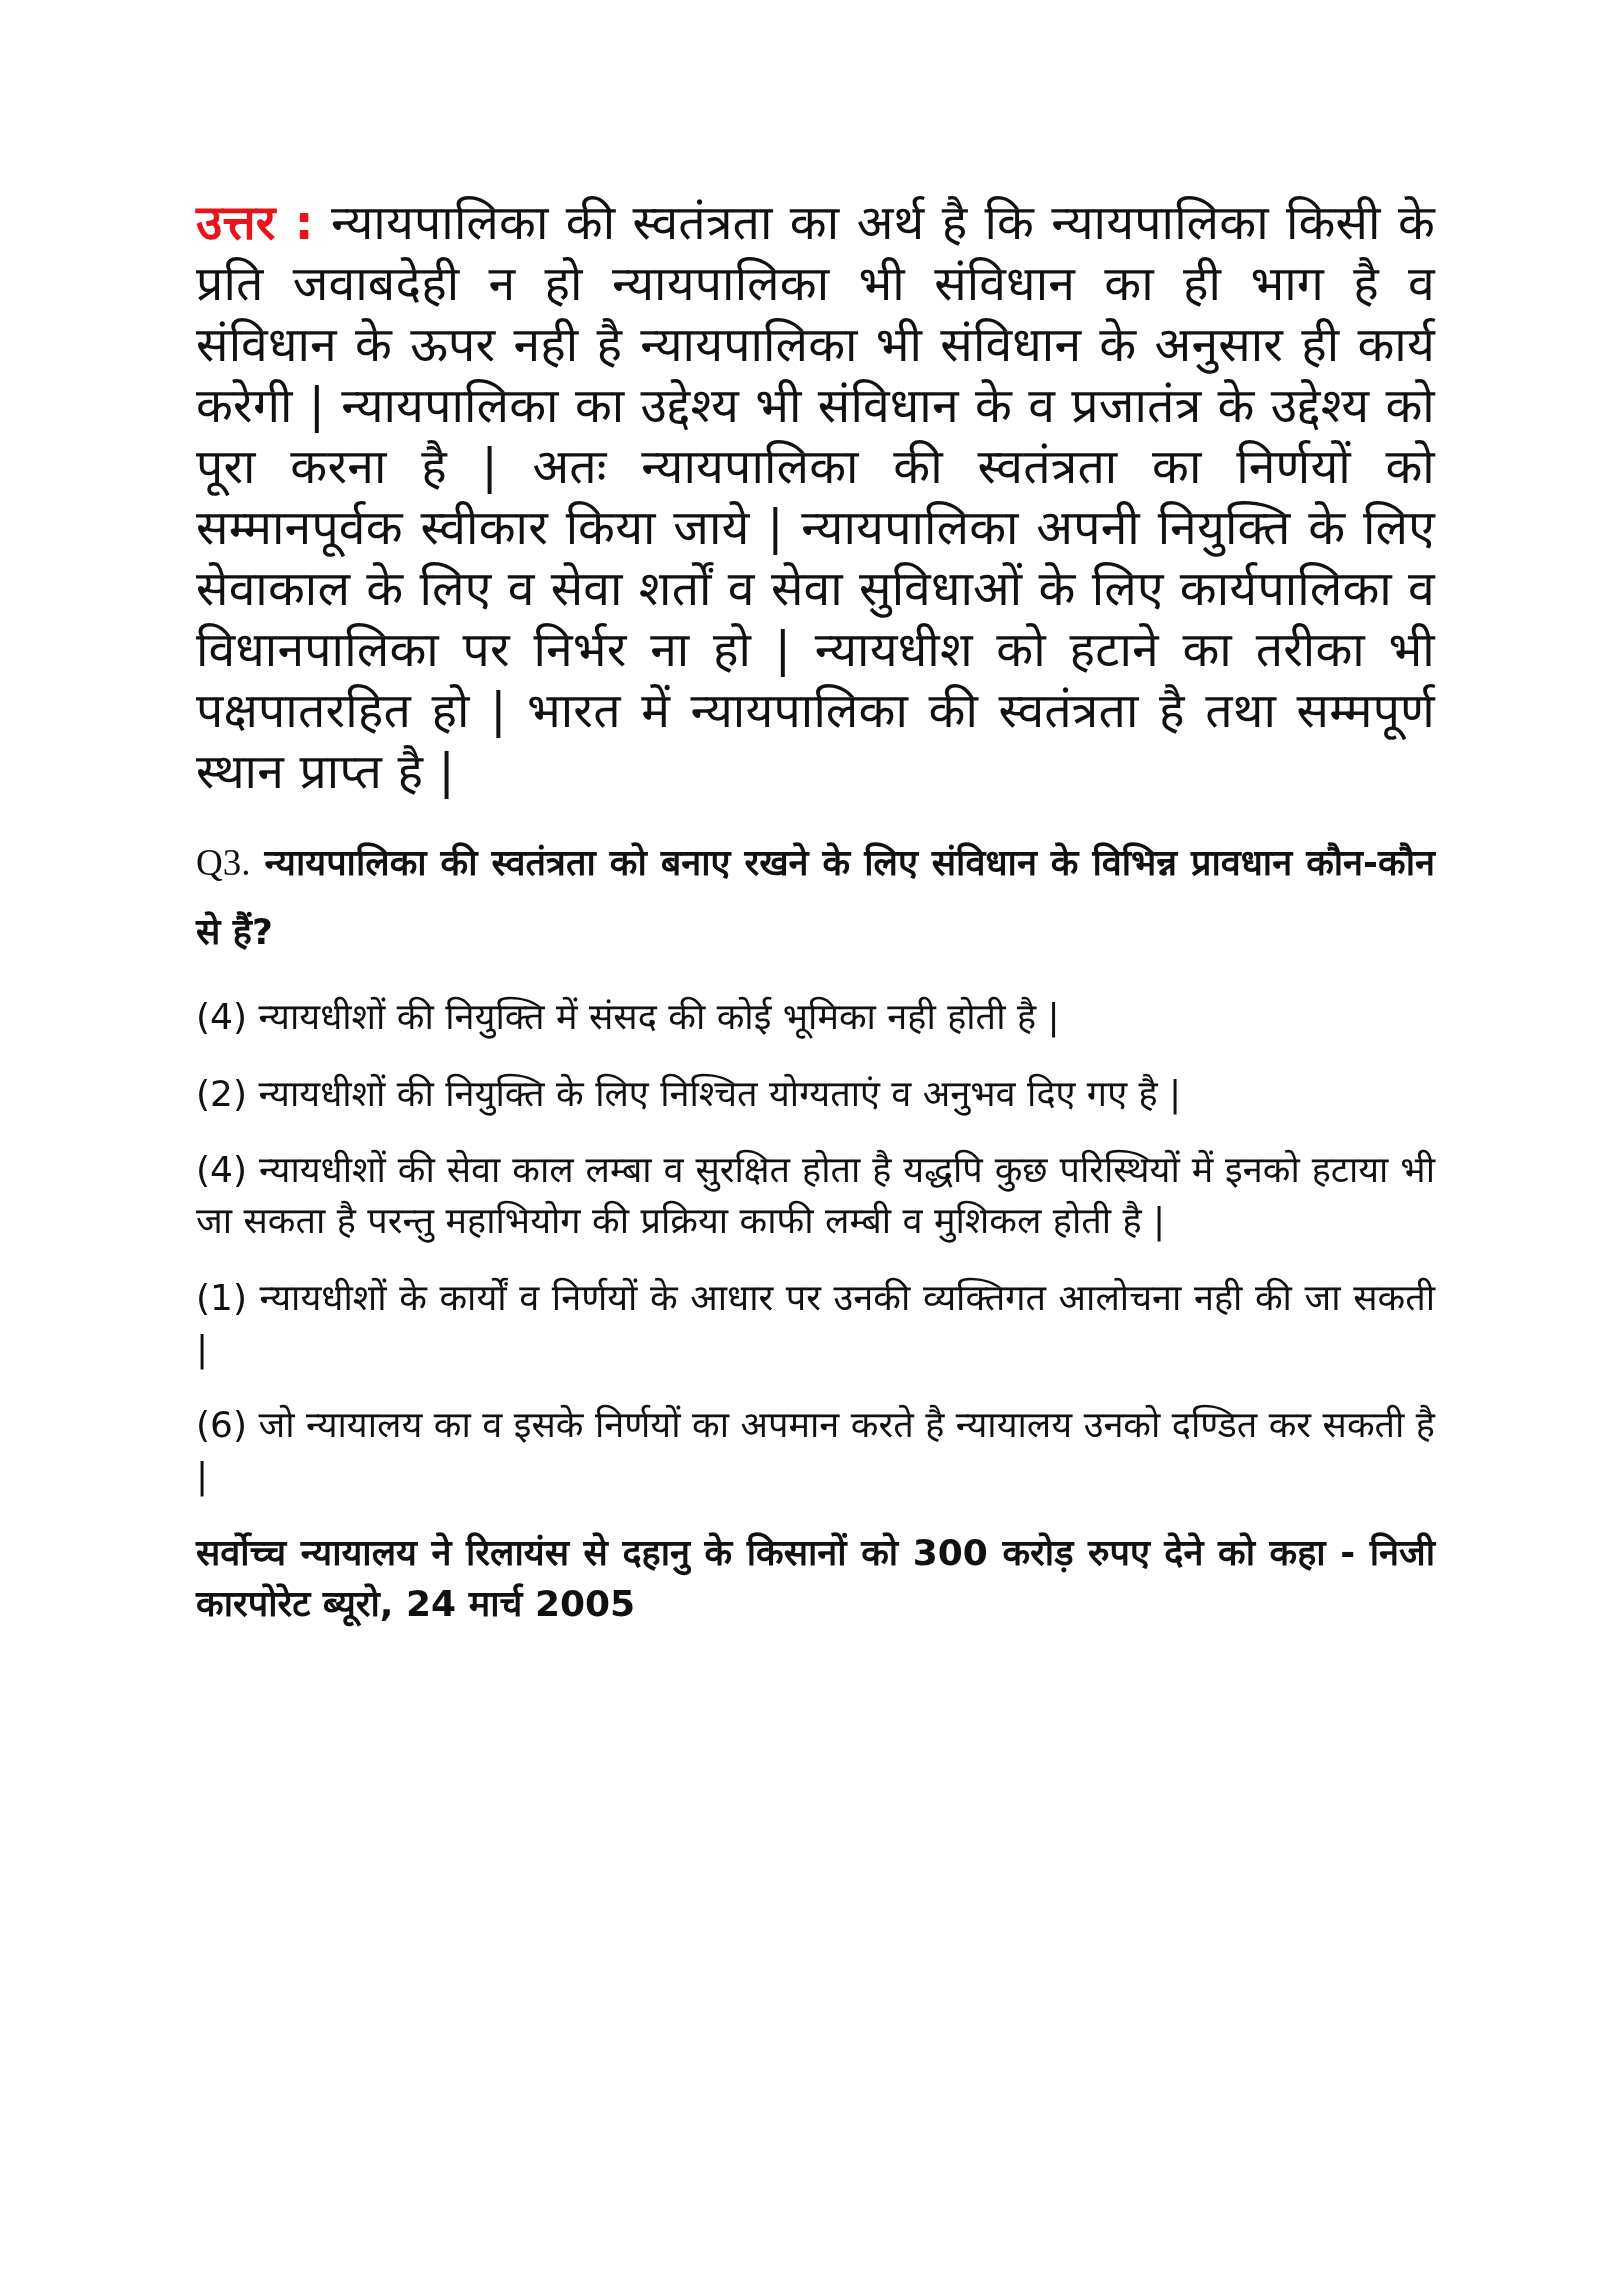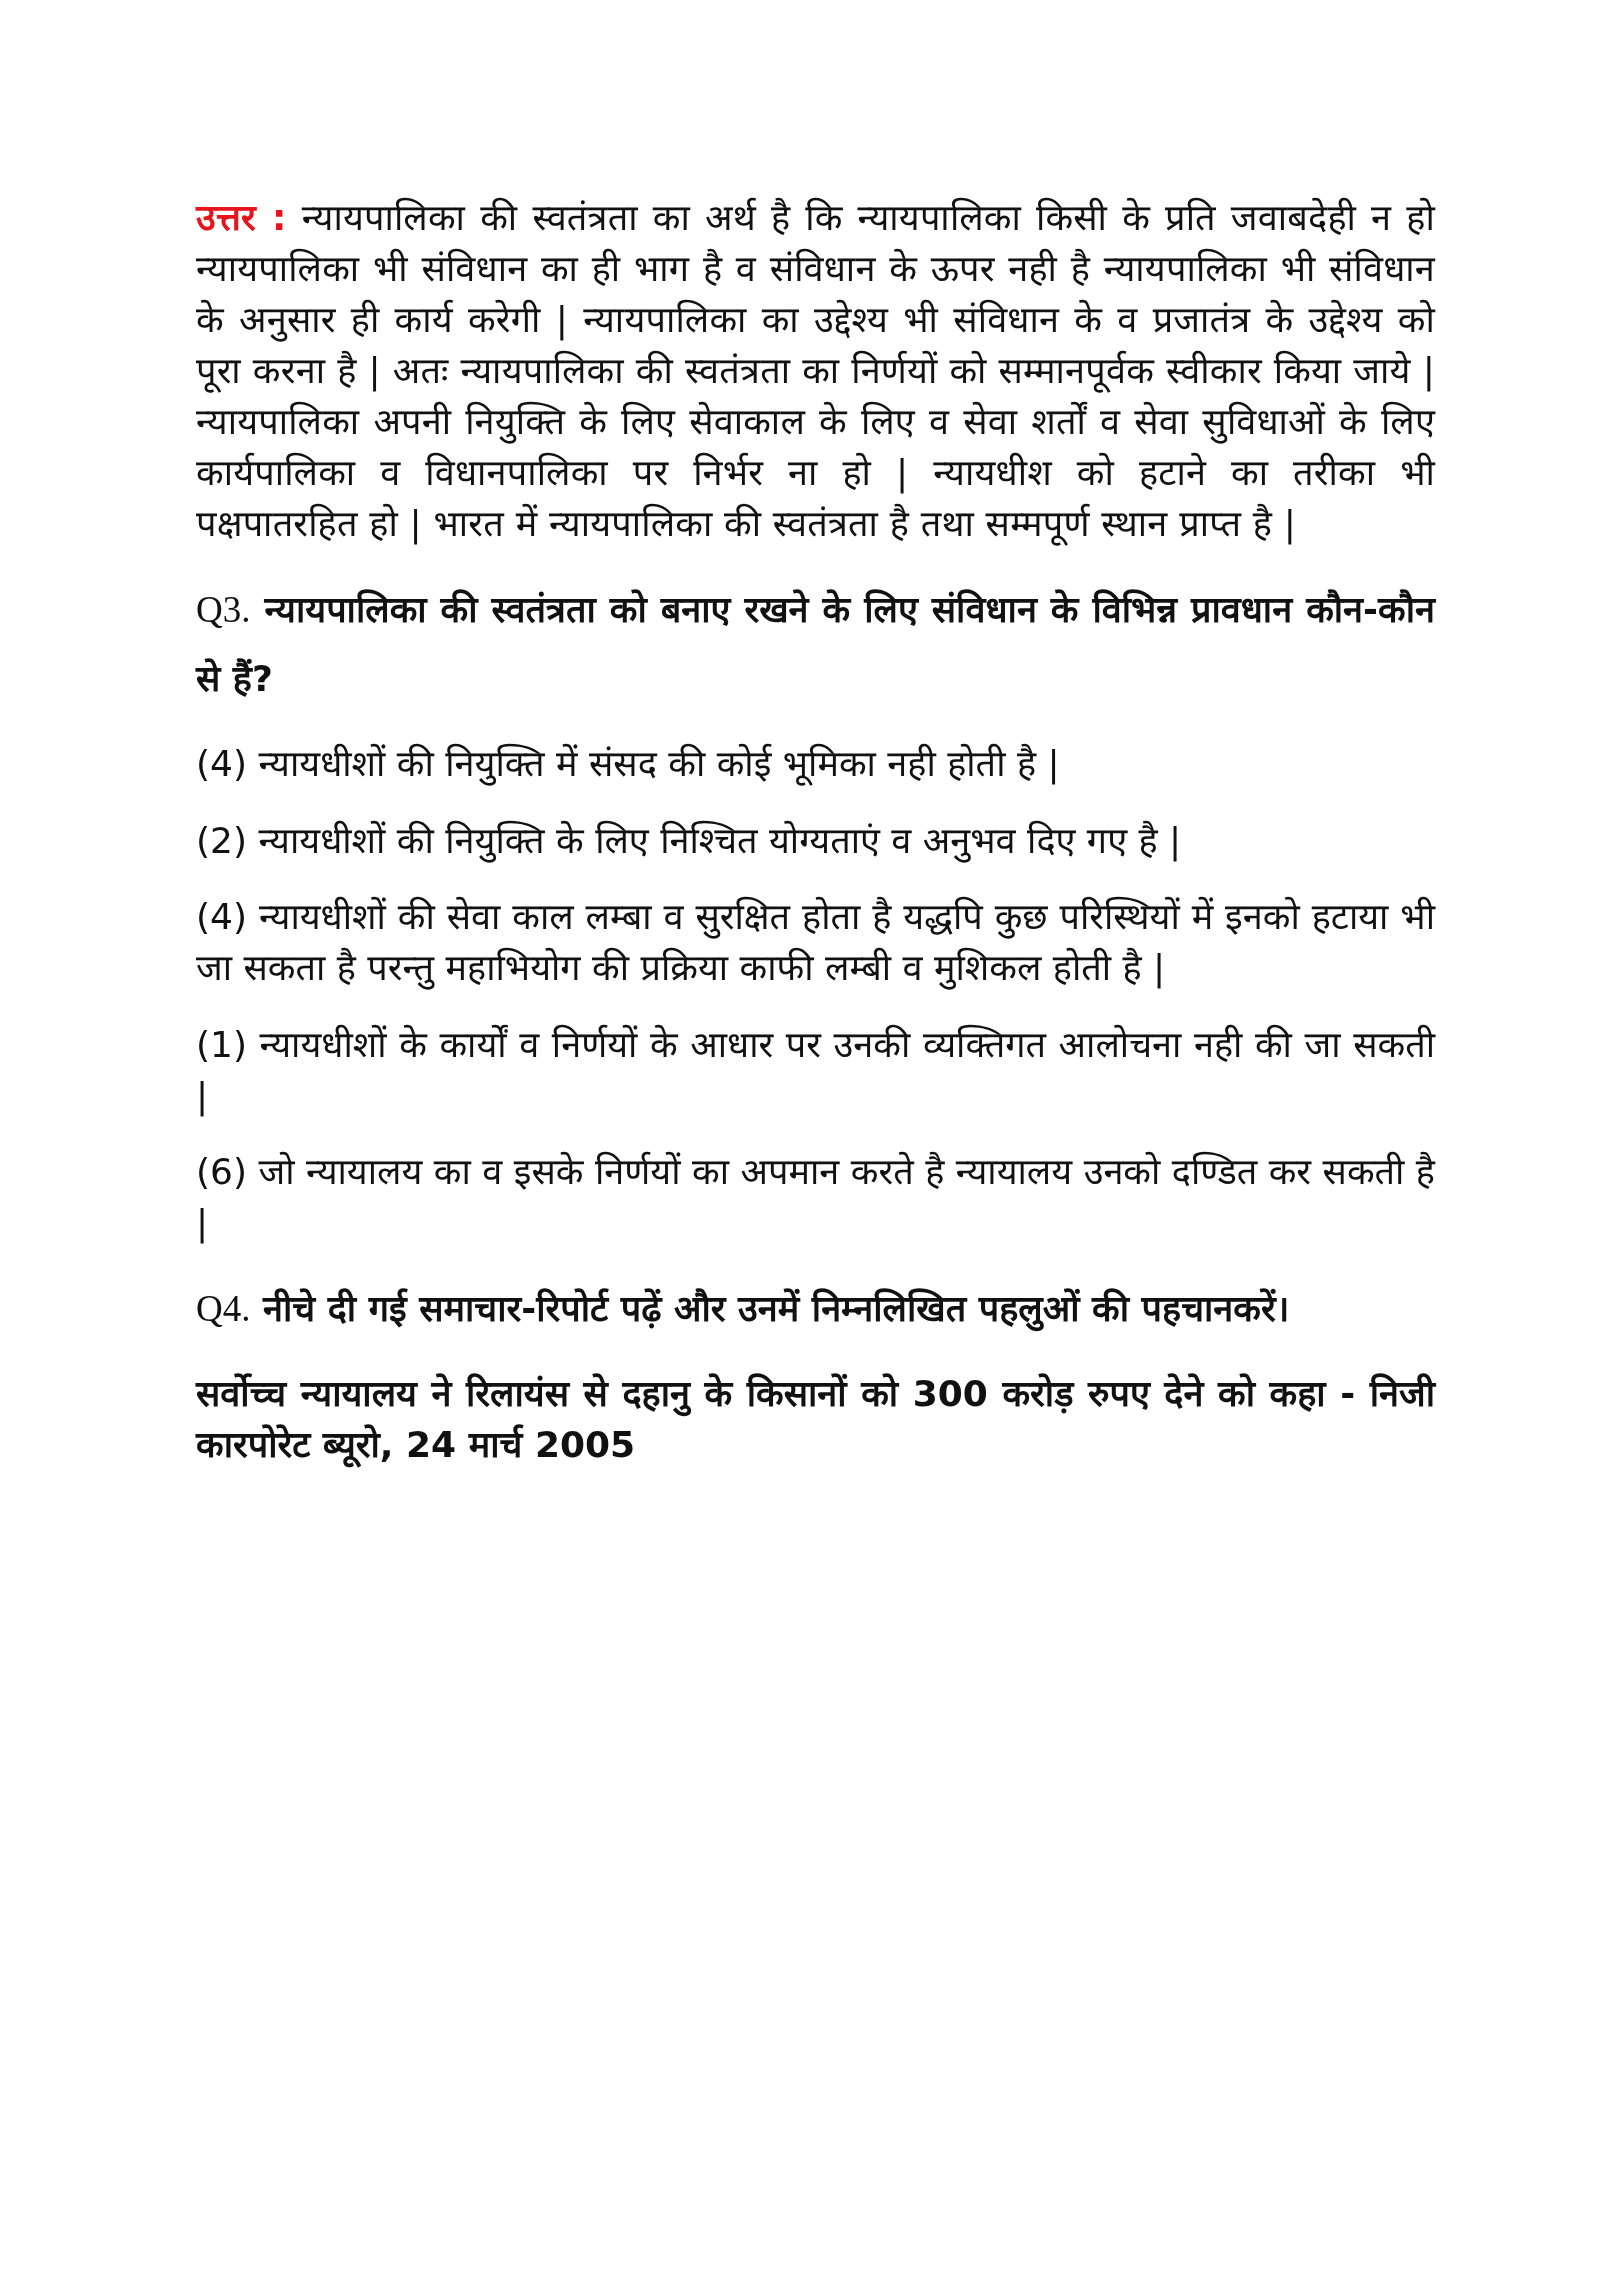--- a/index.html
+++ b/index.html
@@ -15,22 +15,22 @@
       font-family: "DejaVu Sans", "Liberation Sans", sans-serif;
       color: #111111;
     }
     .page {
       position: absolute;
       left: 196px;
       top: 192px;
       width: 1239px;
     }
     .para {
-      font-size: 36px;
-      line-height: 51px;
+      font-size: 48px;
+      line-height: 61px;
       text-align: justify;
       margin: 0 0 25.5px 0;
       letter-spacing: 0.2px;
     }
     .answer-label {
       color: #e8141b;
       font-weight: bold;
     }
     .question {
       font-size: 36px;
@@ -73,21 +73,17 @@
     <span>न्यायपालिका की स्वतंत्रता को बनाए रखने के लिए संविधान के विभिन्न प्रावधान कौन-कौन से हैं?</span>
   </p>
 
 
   <p class="list-item">(4) न्यायधीशों की नियुक्ति में संसद की कोई भूमिका नही होती है |</p>
   <p class="list-item">(2) न्यायधीशों की नियुक्ति के लिए निश्चित योग्यताएं व अनुभव दिए गए है |</p>
   <p class="list-item">(4) न्यायधीशों की सेवा काल लम्बा व सुरक्षित होता है यद्धपि कुछ परिस्थियों में इनको हटाया भी जा सकता है परन्तु महाभियोग की प्रक्रिया काफी लम्बी व मुशिकल होती है |</p>
   <p class="list-item">(1) न्यायधीशों के कार्यों व निर्णयों के आधार पर उनकी व्यक्तिगत आलोचना नही की जा सकती |</p>
   <p class="list-item">(6) जो न्यायालय का व इसके निर्णयों का अपमान करते है न्यायालय उनको दण्डित कर सकती है |</p>
 
-  <p class="question">
-    <span class="qnum">Q4.</span>
-    <span>नीचे दी गई समाचार-रिपोर्ट पढ़ें और उनमें निम्नलिखित पहलुओं की पहचानकरें।</span>
-  </p>
 
   <p class="headline">सर्वोच्च न्यायालय ने रिलायंस से दहानु के किसानों को 300 करोड़ रुपए देने को कहा - निजी कारपोरेट ब्यूरो, 24 मार्च 2005</p>
 
 </div>
 
 
 </body></html>

